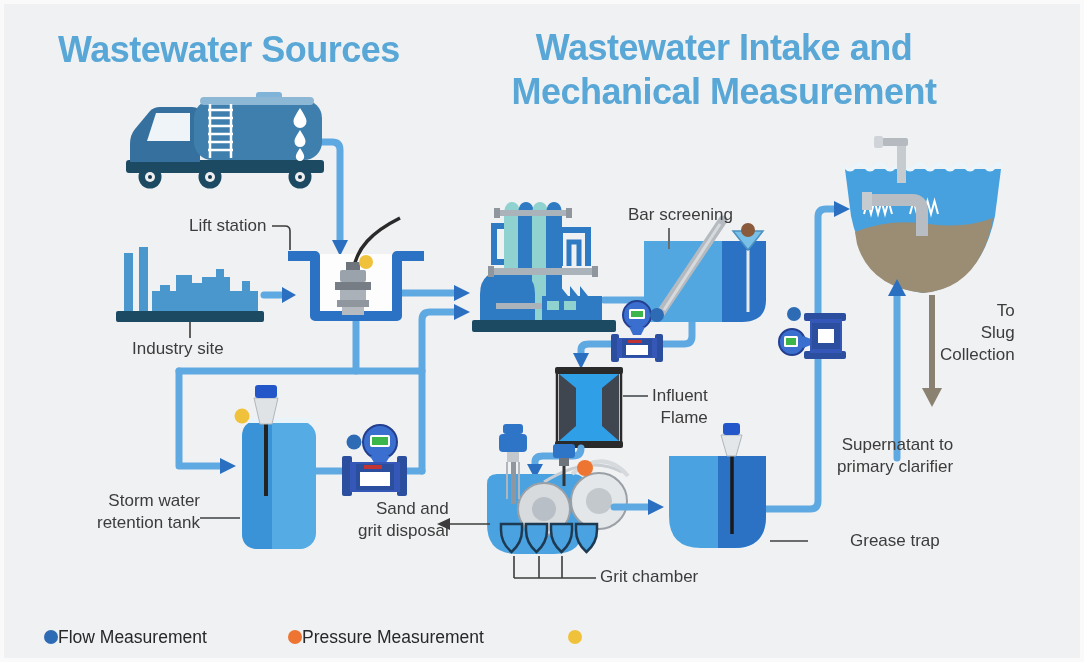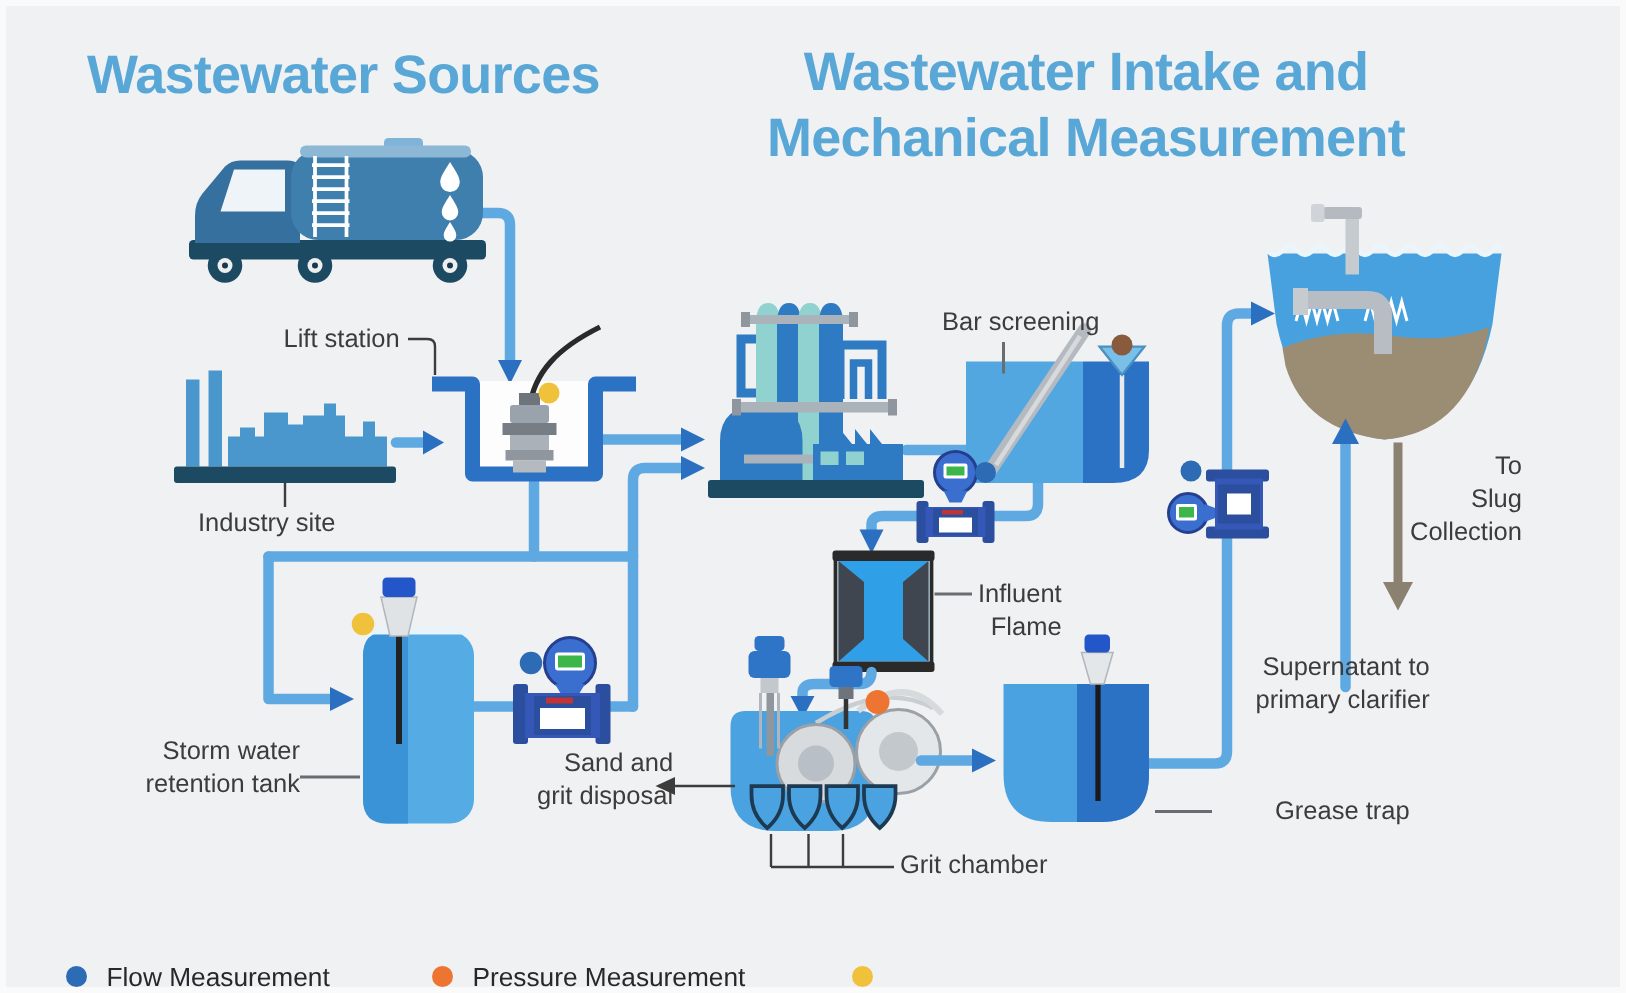--- a/index.html
+++ b/index.html
@@ -3,21 +3,21 @@
 <meta charset="utf-8">
 <style>
   html,body{margin:0;padding:0;font-family:"Liberation Sans",sans-serif;background:#fff;}
   .stage{position:relative;width:1084px;height:662px;overflow:hidden;
          background:var(--background,#f0f1f3);border:4px solid #fafafa;box-sizing:border-box;}
   .stage svg{position:absolute;left:0;top:0;}
   .title{position:absolute;font-weight:bold;color:var(--title_blue,#58a7d6);
          font-size:36px;letter-spacing:-0.5px;line-height:1.22;font-stretch:condensed;}
   .lbl{position:absolute;color:var(--label_text,#3c3c3c);font-size:17px;line-height:1.3;}
   .lbl .ln{white-space:nowrap;text-align:right;}
-  .legend-item{position:absolute;top:636px;display:flex;align-items:center;gap:13px;height:22px;}
+  .legend-item{position:absolute;top:622px;display:flex;align-items:center;height:22px;}
   .legend-dot{width:14px;height:14px;border-radius:50%;flex:0 0 auto;}
   .d0{background:var(--flow_dot,#2d6cb5);}
   .d1{background:var(--pressure_dot,#ee7531);}
   .d2{background:var(--level_dot,#f0c23c);}
   .legend-label{font-size:17.5px;color:#26282a;}
   
   .pipe{stroke:var(--pipe,#5fa9e2);stroke-width:7;fill:none;stroke-linecap:round;stroke-linejoin:round;}
   .ahead{fill:var(--pipe_dark,#2b6fc0);}
   .tl{fill:var(--tank_light,#4aa3e0);}
   .td{fill:var(--tank_dark,#2b72c4);}

